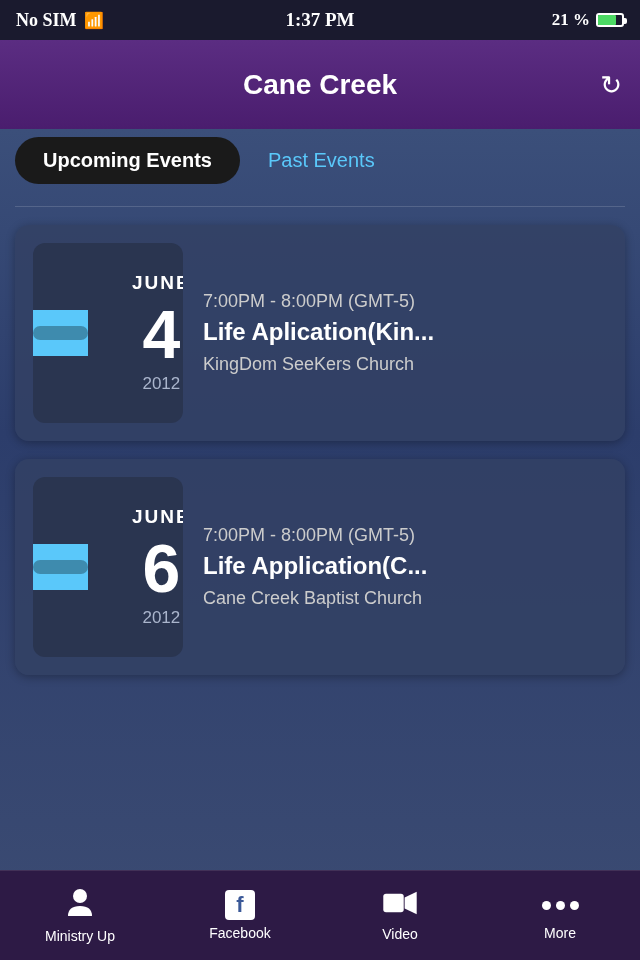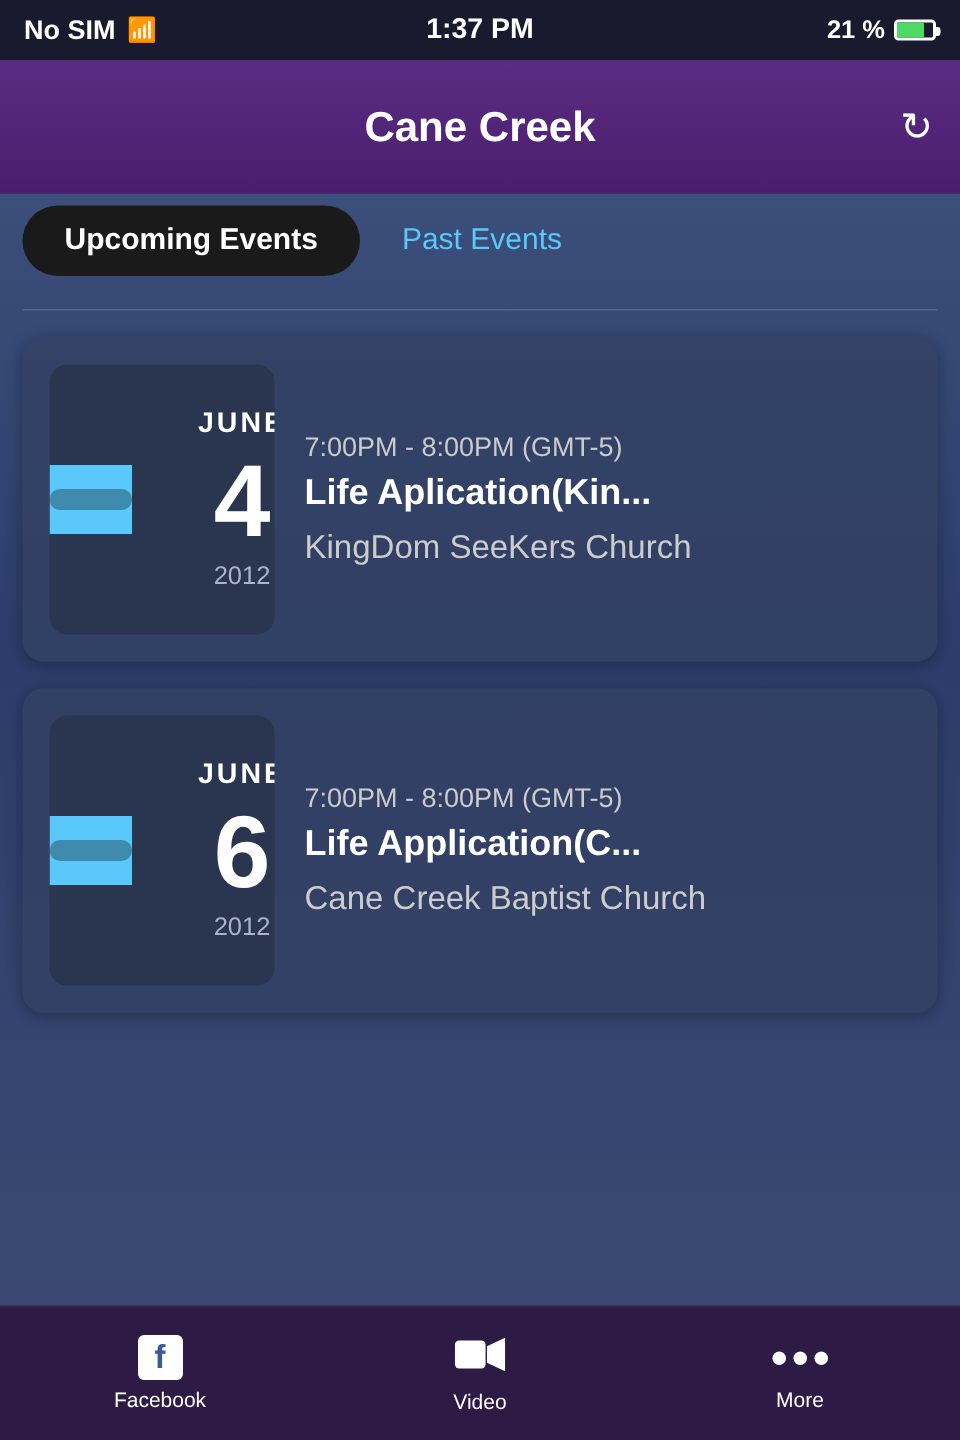--- a/index.html
+++ b/index.html
@@ -20,20 +20,21 @@
       background: #1a1a2e;
       display: flex;
       align-items: center;
       justify-content: space-between;
       padding: 0 16px;
       color: white;
       font-size: 18px;
       font-weight: 600;
       position: relative;
       z-index: 10;
+      font-family: Liberation Serif, serif;
     }
     .status-left {
       display: flex;
       align-items: center;
       gap: 8px;
     }
     .status-center {
       position: absolute;
       left: 50%;
       transform: translateX(-50%);
@@ -221,21 +222,21 @@
     }
     .event-title {
       color: white;
       font-size: 24px;
       font-weight: bold;
       margin-bottom: 8px;
       line-height: 1.2;
     }
     .event-location {
       color: #ccc;
-      font-size: 22px;
+      font-size: 18px;
     }
 
     
     .bottom-tabs {
       width: 100%;
       height: 90px;
       background: #2d1a45;
       display: flex;
       align-items: center;
       justify-content: space-around;
@@ -361,20 +362,29 @@
       <div class="event-time">7:00PM - 8:00PM (GMT-5)</div>
       <div class="event-title">Life Application(C...</div>
       <div class="event-location">Cane Creek Baptist Church</div>
     </div>
   </div>
 
 </div>
 
 <div class="bottom-tabs">
 
+  <div class="tab-item">
+    <div class="tab-icon">
+      <svg width="28" height="30" viewBox="0 0 28 30" fill="white">
+        <circle cx="14" cy="8" r="7"></circle>
+        <path d="M2 28 Q2 18 14 18 Q26 18 26 28 Z"></path>
+      </svg>
+    </div>
+    <span class="tab-label">Ministry Up</span>
+  </div>
 
 
   <div class="tab-item">
     <div class="tab-icon">
       <div class="fb-icon">f</div>
     </div>
     <span class="tab-label">Facebook</span>
   </div>
 
   <div class="tab-item">

